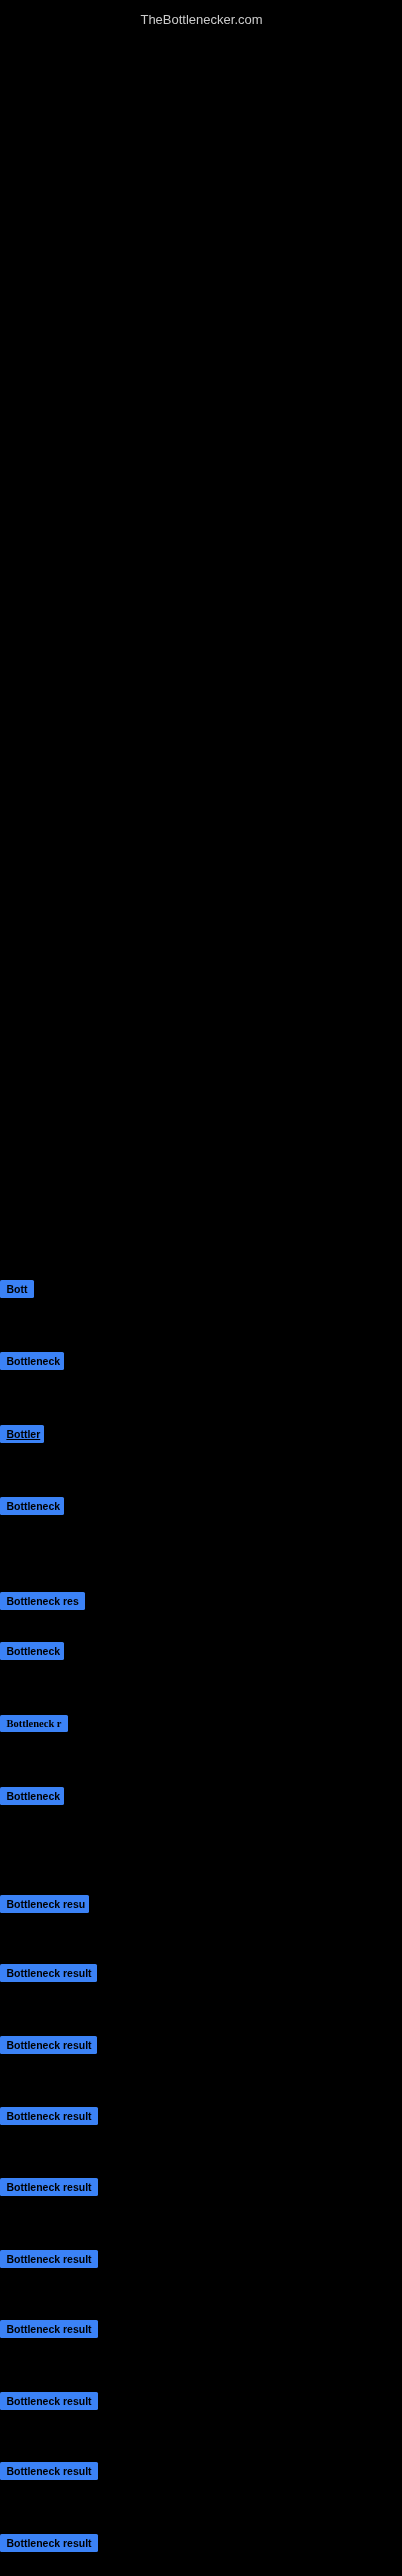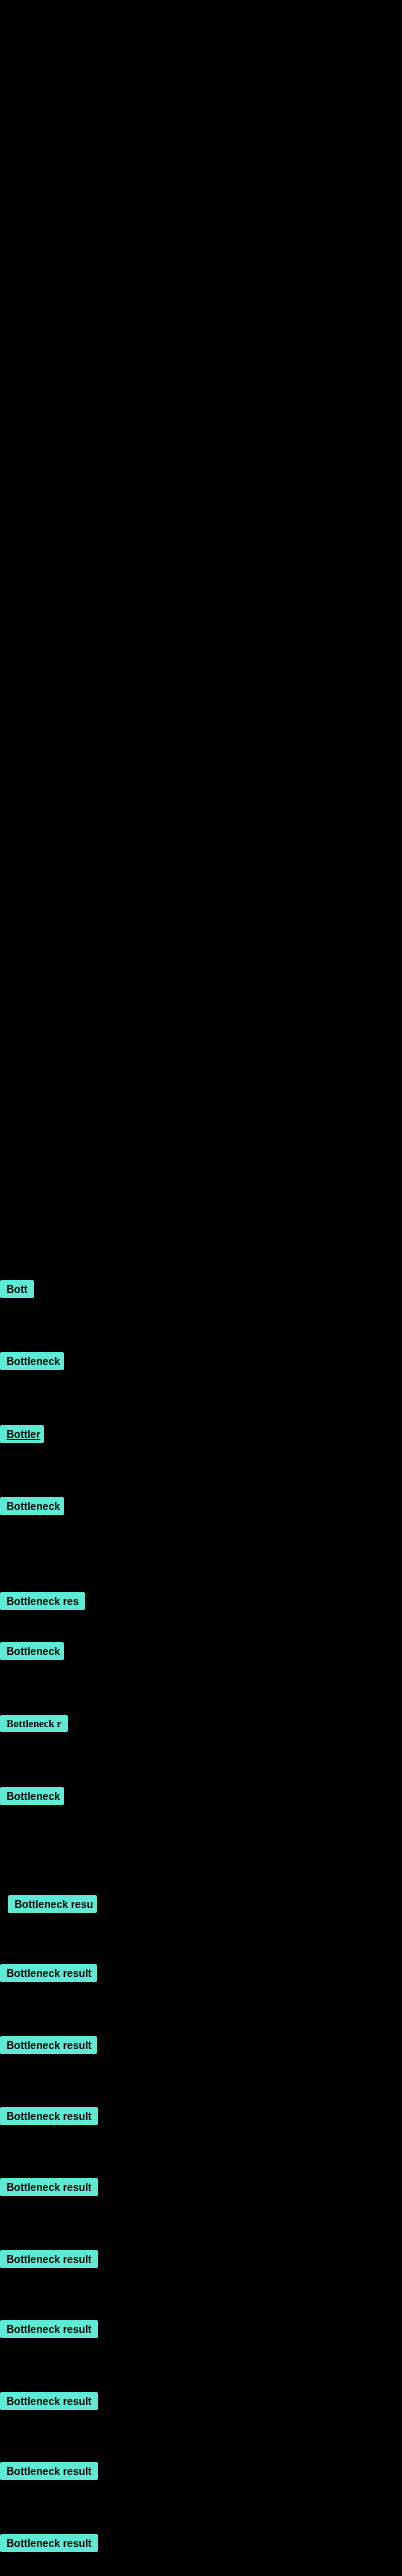--- a/index.html
+++ b/index.html
@@ -29,49 +29,50 @@
 
     .content-area {
       position: absolute;
       top: 0;
       left: 0;
       right: 0;
       bottom: 0;
     }
 
     .bottleneck-label {
-      background-color: #5eead4;
+      background-color: #3b82f6;
       color: #000000;
       font-size: 10.5px;
       font-weight: bold;
       padding: 3.2px 6.4px;
       display: inline-block;
       border-radius: 1.6px;
       white-space: nowrap;
       overflow: hidden;
     }
 
     .label-container {
       position: absolute;
       left: 0;
     }
   </style>
 </head>
 <body>
 
 <div class="content-area">
+  <div class="site-title">TheBottlenecker.com</div>
 <div class="label-container" style="top: 1280px; left: 0px;"><span class="bottleneck-label" style="max-width: 37px;">Bott</span></div>
     <div class="label-container" style="top: 1352px; left: 0px;"><span class="bottleneck-label" style="max-width: 64px;">Bottleneck</span></div>
     <div class="label-container" style="top: 1425px; left: 0px;"><span class="bottleneck-label" style="max-width: 44px; text-decoration: underline;">Bottler</span></div>
     <div class="label-container" style="top: 1497px; left: 0px;"><span class="bottleneck-label" style="max-width: 64px;">Bottleneck</span></div>
     <div class="label-container" style="top: 1592px; left: 0px;"><span class="bottleneck-label" style="max-width: 85px;">Bottleneck res</span></div>
     <div class="label-container" style="top: 1642px; left: 0px;"><span class="bottleneck-label" style="max-width: 64px;">Bottleneck</span></div>
     <div class="label-container" style="top: 1715px; left: 0px;"><span class="bottleneck-label" style="max-width: 72px; font-family: Liberation Serif, serif;">Bottleneck r</span></div>
     <div class="label-container" style="top: 1787px; left: 0px;"><span class="bottleneck-label" style="max-width: 64px;">Bottleneck</span></div>
-    <div class="label-container" style="top: 1895px; left: 8px;"><span class="bottleneck-label" style="max-width: 89px;">Bottleneck resu</span></div>
+    <div class="label-container" style="top: 1895px; left: 0px;"><span class="bottleneck-label" style="max-width: 89px;">Bottleneck resu</span></div>
     <div class="label-container" style="top: 1964px; left: 0px;"><span class="bottleneck-label" style="max-width: 97px;">Bottleneck result</span></div>
     <div class="label-container" style="top: 2036px; left: 0px;"><span class="bottleneck-label" style="max-width: 97px;">Bottleneck result</span></div>
     <div class="label-container" style="top: 2107px; left: 0px;"><span class="bottleneck-label" style="max-width: 101px;">Bottleneck result</span></div>
     <div class="label-container" style="top: 2178px; left: 0px;"><span class="bottleneck-label" style="max-width: 105px;">Bottleneck result</span></div>
     <div class="label-container" style="top: 2250px; left: 0px;"><span class="bottleneck-label" style="max-width: 109px;">Bottleneck result</span></div>
     <div class="label-container" style="top: 2320px; left: 0px;"><span class="bottleneck-label" style="max-width: 113px;">Bottleneck result</span></div>
     <div class="label-container" style="top: 2392px; left: 0px;"><span class="bottleneck-label" style="max-width: 117px;">Bottleneck result</span></div>
     <div class="label-container" style="top: 2462px; left: 0px;"><span class="bottleneck-label" style="max-width: 119px;">Bottleneck result</span></div>
     <div class="label-container" style="top: 2534px; left: 0px;"><span class="bottleneck-label" style="max-width: 121px;">Bottleneck result</span></div>
   </div>

